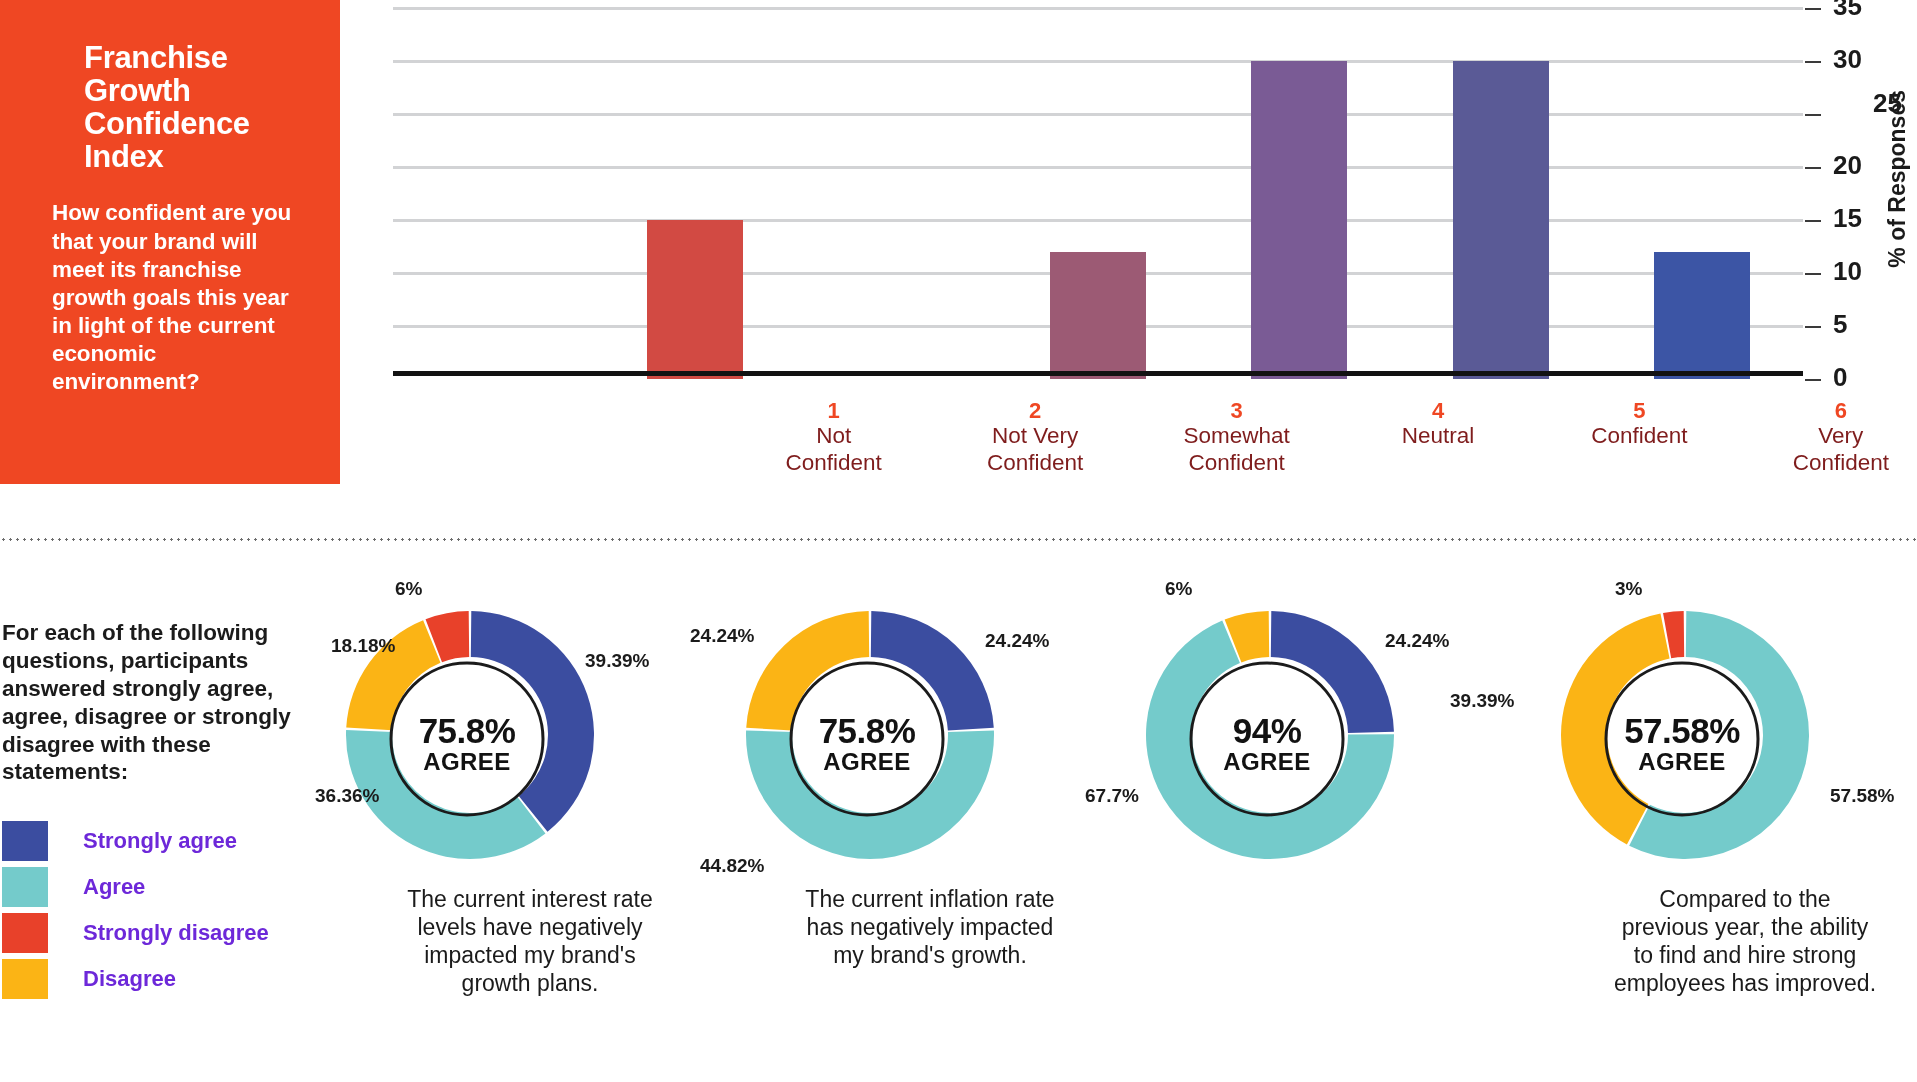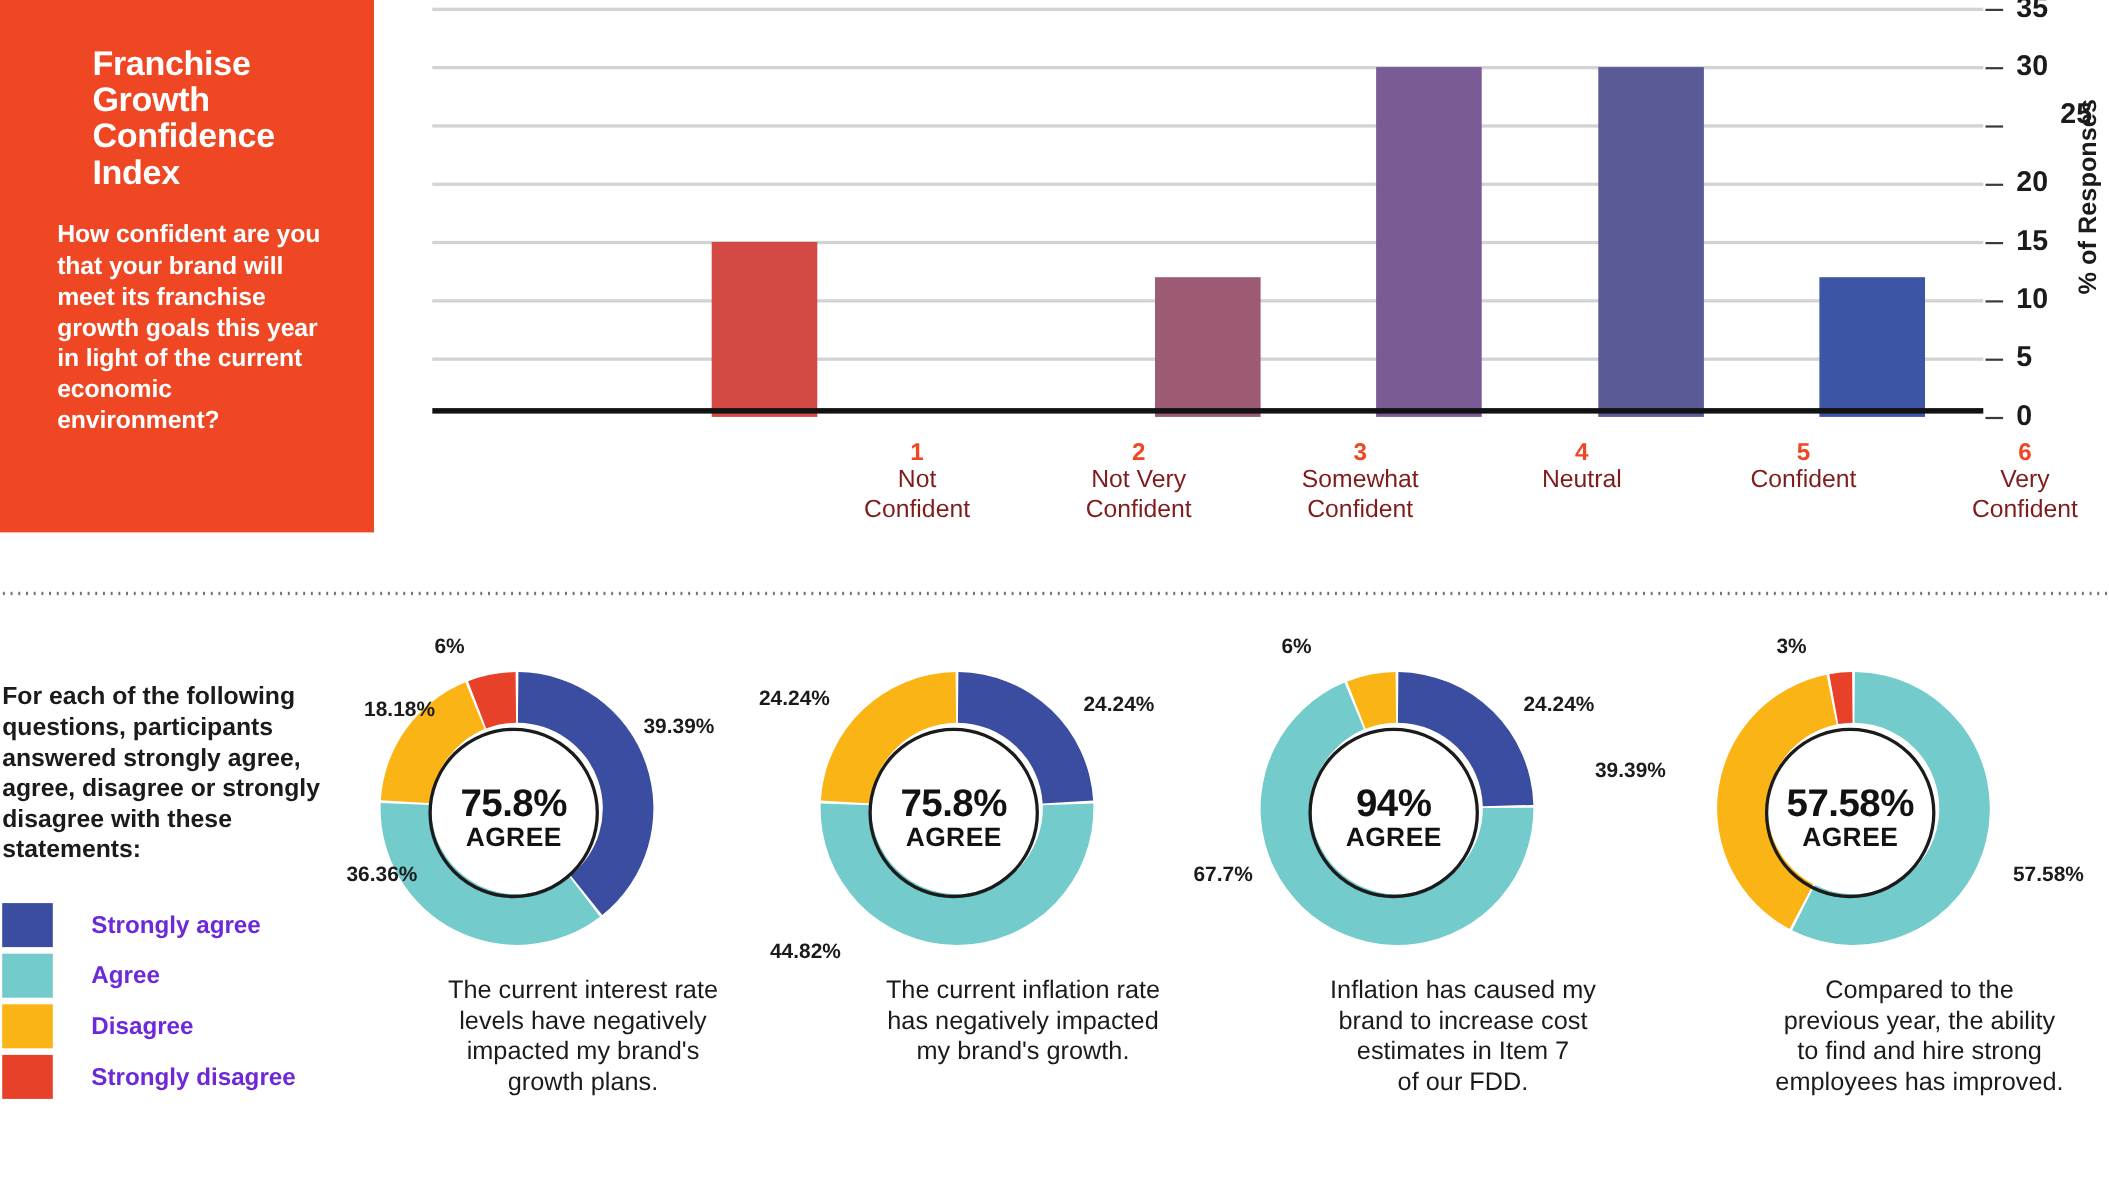--- a/index.html
+++ b/index.html
@@ -190,26 +190,26 @@
     <div id="legend-items">
         <div class="legend-row">
           <div class="legend-swatch" style="background: rgb(59, 77, 160);"></div>
           <div class="legend-text">Strongly agree</div>
         </div>
         <div class="legend-row">
           <div class="legend-swatch" style="background: rgb(116, 203, 203);"></div>
           <div class="legend-text">Agree</div>
         </div>
         <div class="legend-row">
+          <div class="legend-swatch" style="background: rgb(232, 65, 42);"></div>
+          <div class="legend-text">Strongly disagree</div>
+        </div>
+        <div class="legend-row">
           <div class="legend-swatch" style="background: rgb(251, 180, 21);"></div>
           <div class="legend-text">Disagree</div>
-        </div>
-        <div class="legend-row">
-          <div class="legend-swatch" style="background: rgb(232, 65, 42);"></div>
-          <div class="legend-text">Strongly disagree</div>
         </div>
       </div>
   </div>
 
   <div id="donuts">
       <div class="donut-block" style="left: 330px;">
         <div class="donut-wrap">
           <svg width="400" height="290" class="donut-svg">
             <path d="M 141.29850123041447 21.006798998676487 A 124 124 0 0 1 217.524460898222 241.77787950993783 L 188.7653866940429 205.87640807883187 A 78 78 0 0 0 140.81679916106717 67.00427678949005 Z" fill="#3b4da0"></path>
             <path d="M 215.4806955147253 243.38020433305334 A 124 124 0 0 1 16.099116904177464 140.04306868361917 L 62.06234773004712 141.88193030098626 A 78 78 0 0 0 187.47979233990785 206.88432208046905 Z" fill="#74cbcb"></path>
@@ -260,24 +260,20 @@
             <circle cx="137" cy="149" r="76" fill="none" stroke="#1b1b1b" stroke-width="3"></circle>
           </svg>
           <div class="donut-center" style="left: 137px; top: 123px;">
             <div class="big">94%</div>
             <div class="agree">AGREE</div>
           </div>
           <div class="slice-label" style="left: 255px; top: 40px;">24.24%</div>
           <div class="slice-label" style="left: -45px; top: 195px;">67.7%</div>
           <div class="slice-label" style="left: 35px; top: -12px;">6%</div>
         </div>
-        <div class="donut-caption" style="top: 295px; left: 0px;">Inflation has caused my
-brand to increase cost
-estimates in Item 7
-of our FDD.</div>
       </div>
       <div class="donut-block" style="left: 1520px;">
         <div class="donut-wrap">
           <svg width="400" height="290" class="donut-svg">
             <path d="M 166.29850123041447 21.006798998676487 A 124 124 0 1 1 109.18739701138006 255.72918923045853 L 129.89207231361002 214.65223193528843 A 78 78 0 1 0 165.81679916106717 67.00427678949005 Z" fill="#74cbcb"></path>
             <path d="M 106.88070046331944 254.53605352287258 A 124 124 0 0 1 140.48361407388293 23.447760937440194 L 149.57840240131347 68.53972058968013 A 78 78 0 0 0 128.44108577531384 213.90171108696822 Z" fill="#fbb415"></path>
             <path d="M 143.03458895066407 22.96098690404895 A 124 124 0 0 1 163.70149876958547 21.006798998676487 L 164.1832008389328 67.00427678949005 A 78 78 0 0 0 151.18304788832094 68.23352402028885 Z" fill="#e8412a"></path>
             <circle cx="162" cy="149" r="76" fill="none" stroke="#1b1b1b" stroke-width="3"></circle>
           </svg>
           <div class="donut-center" style="left: 162px; top: 123px;">

